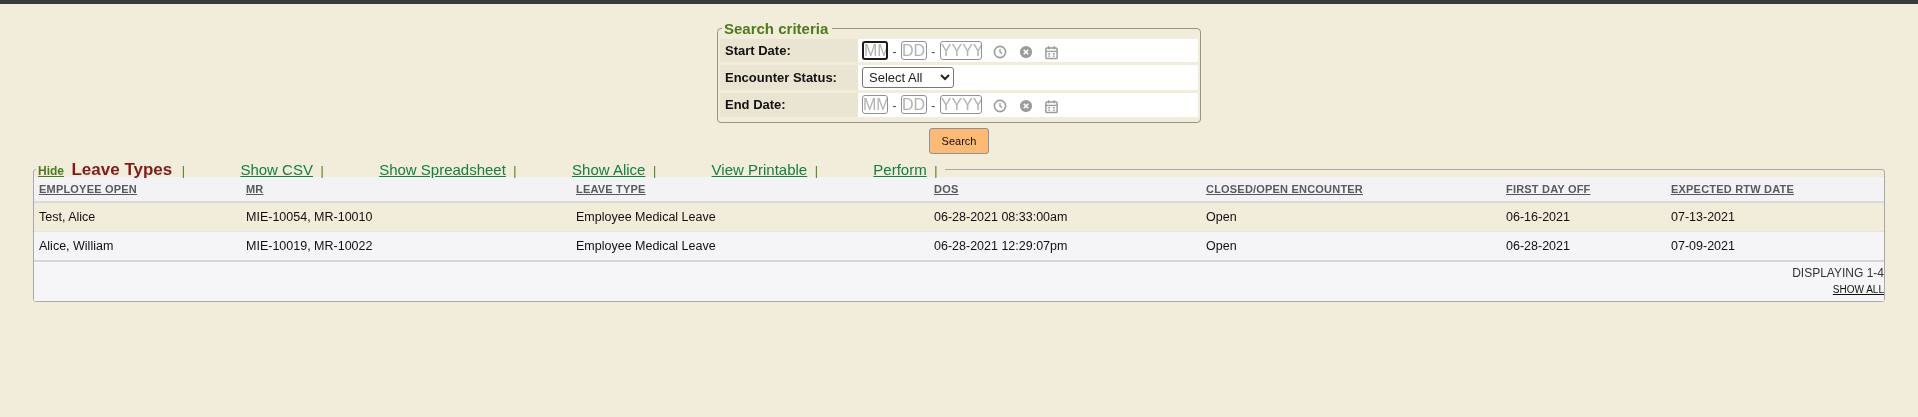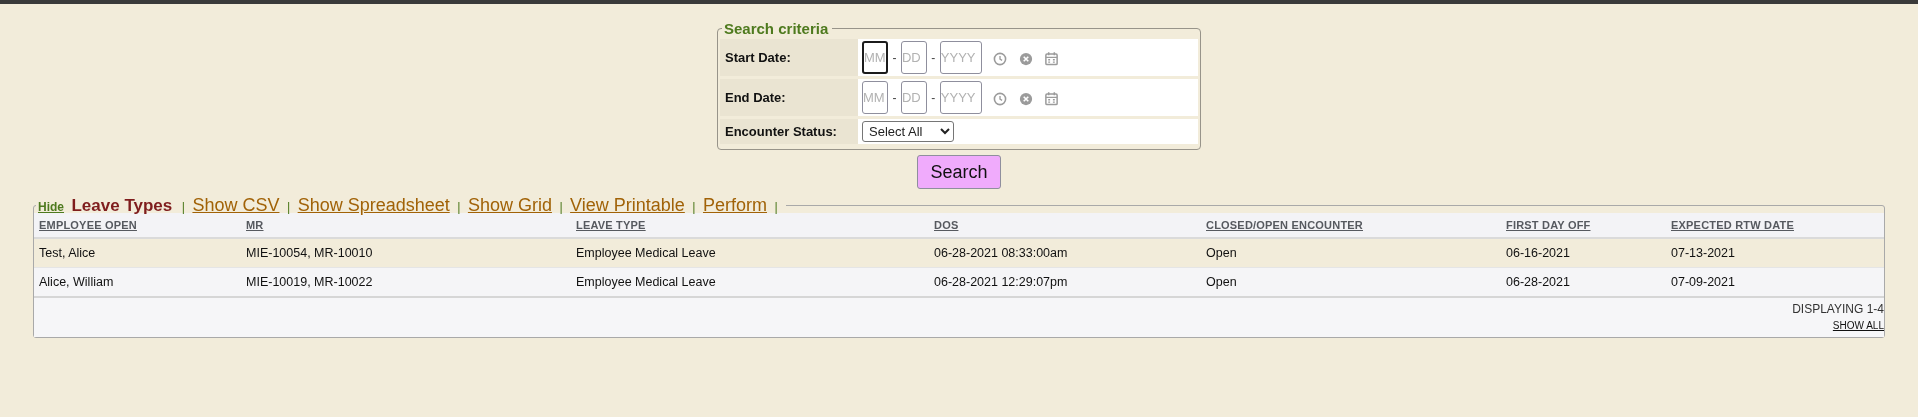--- a/index.html
+++ b/index.html
@@ -26,60 +26,60 @@
   }
   table.search-table { width: 100%; border-collapse: separate; border-spacing: 0 3px; margin-top: -2px; }
   table.search-table td { vertical-align: middle; }
   td.s-lbl {
     width: 138px; background: #eae4d2; font-weight: 700; font-size: 13px; color: #111;
     padding: 3px 4px 3px 5px; white-space: nowrap; margin-left: 32px;
   }
   td.s-val { background: #ffffff; padding: 2px 4px; }
   .din {
     font-family: "Liberation Sans", sans-serif;
-    font-size: 13px; color: #333;
+    font-size: 16px; color: #333;
     border: 1px solid #8f8f9d; border-radius: 3px;
-    padding: 1px 0; height: 33px; background: #fff;
+    padding: 1px 0; height: 19px; background: #fff;
     outline: none;
   }
   .din::placeholder { color: #b2b2b2; }
   .din.mm, .din.dd { width: 26px; }
   .din.yyyy { width: 42px; }
   .din.focused { border: 2px solid #1b1b1b; }
   .dash { font-size: 12px; color: #444; margin: 0 0px; }
   .date-icons { display: inline-block; margin-left: 7px; vertical-align: middle; }
   .date-icons svg { vertical-align: middle; margin-right: 7px; cursor: pointer; }
   select.sel {
     font-family: "Liberation Sans", sans-serif;
     font-size: 13px; color: #222;
     border: 1px solid #767676; border-radius: 3px; background: #fff;
     height: 21px; padding: 0 2px;
   }
   .sel-encounter { width: 92px; }
   .sel-leave { width: 288px; }
   .search-btn-row { text-align: center; margin-top: 5px; }
   button.search-btn {
     font-family: "Liberation Sans", sans-serif;
-    font-size: 18px; color: #111;
-    background: #f0abfc; border: 1px solid #8f8f9d; border-radius: 3px;
-    padding: 2px 12px; height: 34px; cursor: pointer;
+    font-size: 11px; color: #111;
+    background: #fdba74; border: 1px solid #8f8f9d; border-radius: 3px;
+    padding: 2px 12px; height: 26px; cursor: pointer;
   }
 
   
   .leave-wrap { margin: 6px 33px 0 33px; }
   fieldset.leave-fs {
     border: 1px solid #a9a9a9;
     border-radius: 3px;
     margin: 0; padding: 0;
   }
   fieldset.leave-fs legend { margin-left: 2px; padding: 0 5px 0 2px; white-space: nowrap; }
   .hide-link { color: #4e7a1e; font-weight: 700; font-size: 12px; text-decoration: underline; cursor: pointer; }
   .lt-title { color: #7f1d1d; font-weight: 700; font-size: 17px; margin: 0 2px 0 3px; }
   .sep { color: #4e7a1e; font-size: 12.5px; margin: 0 3px; }
-  .tool-link { color: #a16207; font-size: 18px; text-decoration: underline; cursor: pointer; }
+  .tool-link { color: #15803d; font-size: 15px; text-decoration: underline; cursor: pointer; margin-left: 48px; }
 
   table.leave-table { width: 100%; border-collapse: collapse; font-size: 12.5px; color: #111; margin-top: -3px; }
   table.leave-table th {
     background: #f3f3f6; text-align: left;
     font-size: 11px; color: #56595f; font-weight: 700;
     text-decoration: underline; letter-spacing: 0.2px;
     padding: 6px 5px; border-bottom: 2px solid #dadada;
     cursor: pointer; white-space: nowrap;
   }
   table.leave-table tbody td { padding: 7px 5px; border-bottom: 1px solid #e5e5e5; white-space: nowrap; }
@@ -98,46 +98,20 @@
 
 <div class="search-wrap">
   <fieldset class="search-fs">
     <legend>Search criteria</legend>
     <table class="search-table">
       <tbody>
           <tr>
         <td class="s-lbl">Start Date:</td>
         <td class="s-val">
           <input class="din mm focused" type="text" autofocus="" placeholder="MM" style="">
-          <span class="dash">-</span>
-          <input class="din dd" type="text" placeholder="DD" style="">
-          <span class="dash">-</span>
-          <input class="din yyyy" type="text" placeholder="YYYY" style="">
-          <span class="date-icons">
-            <span><svg width="14" height="14" viewBox="0 0 16 16">
-                    <circle cx="8" cy="8" r="6.4" fill="none" stroke="#9b9b9b" stroke-width="1.8"></circle>
-                    <path d="M8 4.6V8.2l2.4 1.3" stroke="#9b9b9b" stroke-width="1.5" fill="none"></path>
-                  </svg></span>
-            <span><svg width="14" height="14" viewBox="0 0 16 16">
-                    <circle cx="8" cy="8" r="7" fill="#9b9b9b"></circle>
-                    <path d="M5.4 5.4l5.2 5.2M10.6 5.4l-5.2 5.2" stroke="#fff" stroke-width="1.8"></path>
-                  </svg></span>
-            <span><svg width="15" height="15" viewBox="0 0 16 16">
-                    <rect x="2" y="3.2" width="12" height="11.3" rx="1.2" fill="none" stroke="#9b9b9b" stroke-width="1.6"></rect>
-                    <path d="M5 1.3v3.2M11 1.3v3.2" stroke="#9b9b9b" stroke-width="1.6"></path>
-                    <path d="M2.2 6.8h11.6" stroke="#9b9b9b" stroke-width="1.3"></path>
-                    <path d="M4.5 9.3h2M9.5 9.3h2M4.5 11.8h2M9.5 11.8h2" stroke="#9b9b9b" stroke-width="1.4"></path>
-                  </svg></span>
-          </span>
-        </td>
-      </tr>
-      <tr>
-        <td class="s-lbl">End Date:</td>
-        <td class="s-val">
-          <input class="din mm" type="text" placeholder="MM" style="">
           <span class="dash">-</span>
           <input class="din dd" type="text" placeholder="DD" style="">
           <span class="dash">-</span>
           <input class="din yyyy" type="text" placeholder="YYYY" style="">
           <span class="date-icons">
             <span><svg width="14" height="14" viewBox="0 0 16 16">
                     <circle cx="8" cy="8" r="6.4" fill="none" stroke="#9b9b9b" stroke-width="1.8"></circle>
                     <path d="M8 4.6V8.2l2.4 1.3" stroke="#9b9b9b" stroke-width="1.5" fill="none"></path>
                   </svg></span>
             <span><svg width="14" height="14" viewBox="0 0 16 16">
@@ -154,39 +128,65 @@
         </td>
       </tr>
       <tr>
         <td class="s-lbl">Encounter Status:</td>
         <td class="s-val">
           <select class="sel sel-encounter">
             <option>Select All</option>
           </select>
         </td>
       </tr>
+      <tr>
+        <td class="s-lbl">End Date:</td>
+        <td class="s-val">
+          <input class="din mm" type="text" placeholder="MM" style="">
+          <span class="dash">-</span>
+          <input class="din dd" type="text" placeholder="DD" style="">
+          <span class="dash">-</span>
+          <input class="din yyyy" type="text" placeholder="YYYY" style="">
+          <span class="date-icons">
+            <span><svg width="14" height="14" viewBox="0 0 16 16">
+                    <circle cx="8" cy="8" r="6.4" fill="none" stroke="#9b9b9b" stroke-width="1.8"></circle>
+                    <path d="M8 4.6V8.2l2.4 1.3" stroke="#9b9b9b" stroke-width="1.5" fill="none"></path>
+                  </svg></span>
+            <span><svg width="14" height="14" viewBox="0 0 16 16">
+                    <circle cx="8" cy="8" r="7" fill="#9b9b9b"></circle>
+                    <path d="M5.4 5.4l5.2 5.2M10.6 5.4l-5.2 5.2" stroke="#fff" stroke-width="1.8"></path>
+                  </svg></span>
+            <span><svg width="15" height="15" viewBox="0 0 16 16">
+                    <rect x="2" y="3.2" width="12" height="11.3" rx="1.2" fill="none" stroke="#9b9b9b" stroke-width="1.6"></rect>
+                    <path d="M5 1.3v3.2M11 1.3v3.2" stroke="#9b9b9b" stroke-width="1.6"></path>
+                    <path d="M2.2 6.8h11.6" stroke="#9b9b9b" stroke-width="1.3"></path>
+                    <path d="M4.5 9.3h2M9.5 9.3h2M4.5 11.8h2M9.5 11.8h2" stroke="#9b9b9b" stroke-width="1.4"></path>
+                  </svg></span>
+          </span>
+        </td>
+      </tr>
     </tbody>
       </table>
   </fieldset>
   <div class="search-btn-row">
     <button class="search-btn">Search</button>
   </div>
 </div>
 
 <div class="leave-wrap">
   <fieldset class="leave-fs">
     <legend>
       <a class="hide-link">Hide</a>
       <span class="lt-title">Leave Types</span>
       <span class="sep">|</span>
       <a class="tool-link">Show CSV</a>
       <span class="sep">|</span>
       <a class="tool-link">Show Spreadsheet</a>
       <span class="sep">|</span>
-      <a class="tool-link">Show Grid</a>
+      <a class="tool-link">Show Alice</a>
       <span class="sep">|</span>
       <a class="tool-link">View Printable</a>
       <span class="sep">|</span>
       <a class="tool-link">Perform</a>
       <span class="sep">|</span>
     </legend>
 
     <table class="leave-table">
       <colgroup>
         <col style="width:207px">

